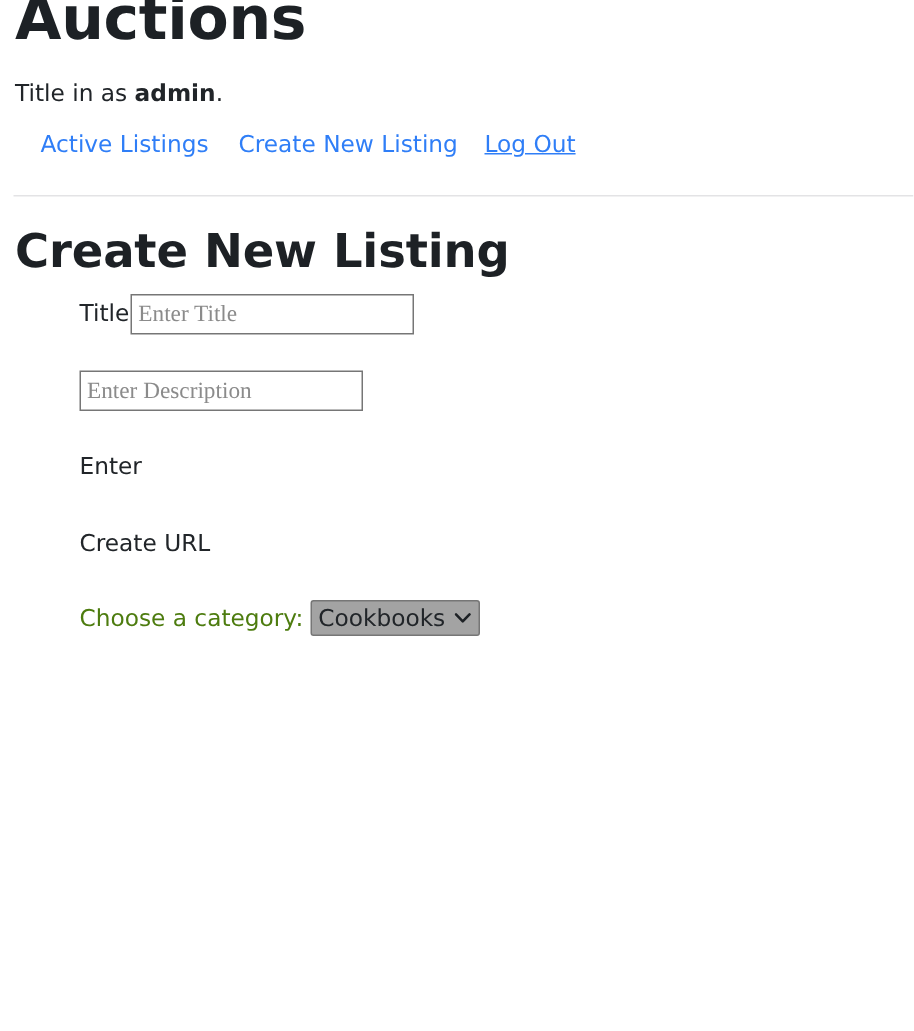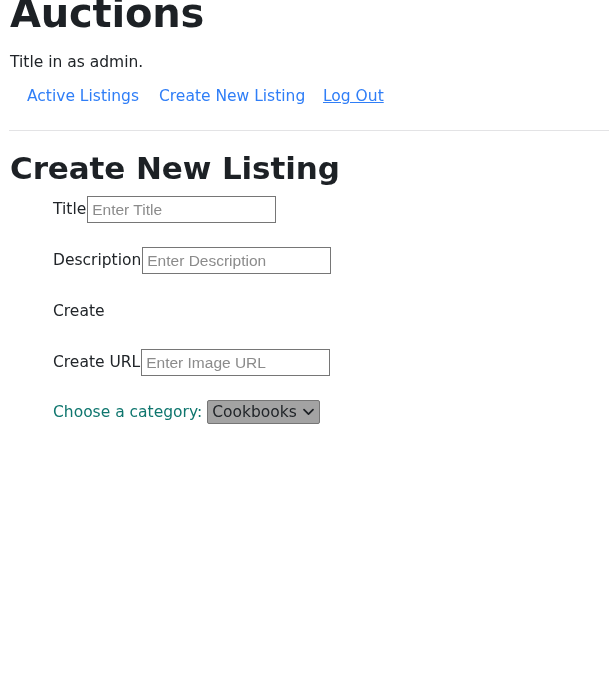--- a/index.html
+++ b/index.html
@@ -41,21 +41,21 @@
     position: absolute;
     top: 53px;
     left: 10px;
     font-size: 15.5px;
     line-height: 19px;
     color: #212529;
     margin: 0;
     white-space: pre;
   }
   .signed-in b {
-    font-weight: 400;
+    font-weight: 700;
     text-align: right;
   }
 
   
   .nav {
     position: absolute;
     top: 86px;
     left: 0;
     width: 609px;
     height: 22px;
@@ -121,21 +121,21 @@
     line-height: 19px;
     color: #212529;
     padding-right: 1px;
   }
 
   .text-input {
     box-sizing: border-box;
     width: 189px;
     height: 27px;
     padding: 1px 4px;
-    font-family: Liberation Sans, sans-serif;
+    font-family: Liberation Serif, serif;
     font-size: 15.5px;
     line-height: 21px;
     color: #212529;
     background: #ffffff;
     border: 1px solid #767676;
     border-radius: 0;
     outline: none;
   }
   .text-input::placeholder {
     color: #8b8b8b;
@@ -146,21 +146,21 @@
   .select-row {
     display: flex;
     align-items: center;
     height: 24px;
     margin-top: 24px;
     white-space: nowrap;
   }
   .select-label {
     font-size: 15.5px;
     line-height: 19px;
-    color: #0f766e;
+    color: #4d7c0f;
     padding-right: 5px;
   }
   .category-select {
     box-sizing: border-box;
     height: 24px;
     padding: 0 22px 0 4px;
     font-family: "DejaVu Sans", "Liberation Sans", sans-serif;
     font-size: 15.5px;
     line-height: 22px;
     color: #212529;
@@ -207,31 +207,29 @@
   <h2 class="form-title">Create New Listing</h2>
 
   <form class="form">
 
     <div class="form-row">
       <label class="field-label">Title</label>
       <input class="text-input" type="text" placeholder="Enter Title" style="">
     </div>
 
     <div class="form-row">
-      <label class="field-label">Description</label>
       <input class="text-input" type="text" placeholder="Enter Description" style="">
     </div>
 
     <div class="form-row">
-      <label class="field-label">Create</label>
+      <label class="field-label">Enter</label>
     </div>
 
     <div class="form-row">
       <label class="field-label">Create URL</label>
-      <input class="text-input" type="text" placeholder="Enter Image URL" style="">
     </div>
 
     <div class="select-row">
       <label class="select-label">Choose a category:</label>
       <span class="select-wrap">
         <select class="category-select">
           <option>Cookbooks</option>
         </select>
         <span class="select-arrow">
           <svg width="11" height="8" viewBox="0 0 11 8" aria-hidden="true">

